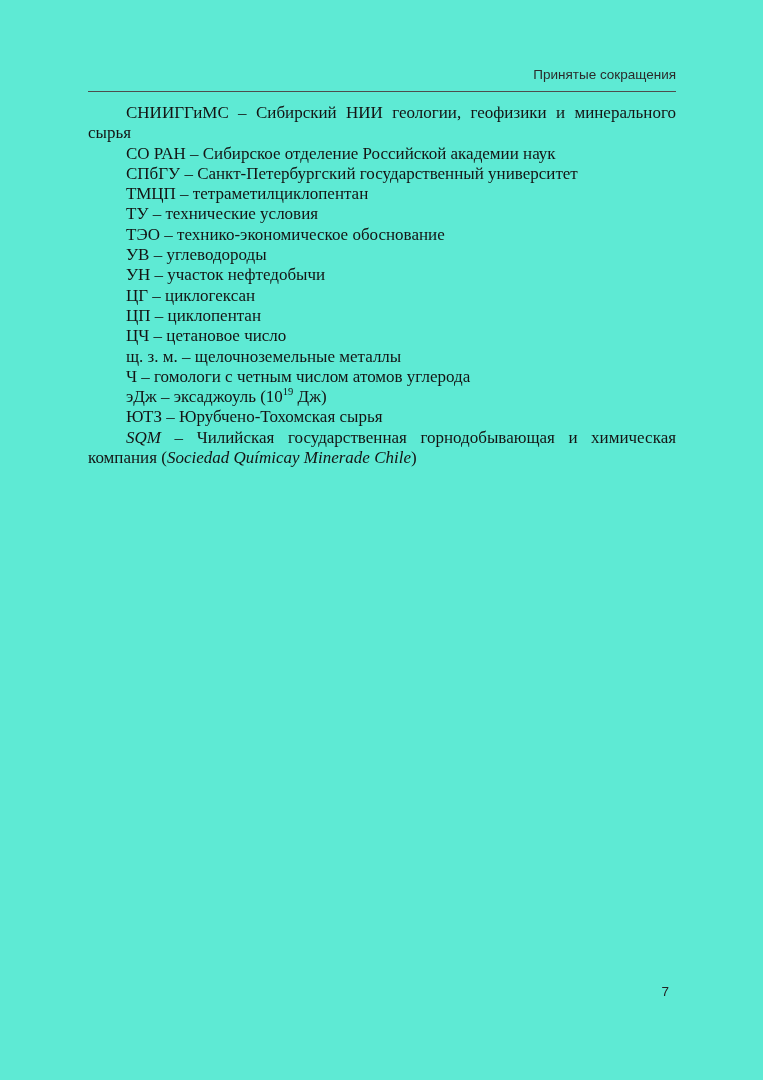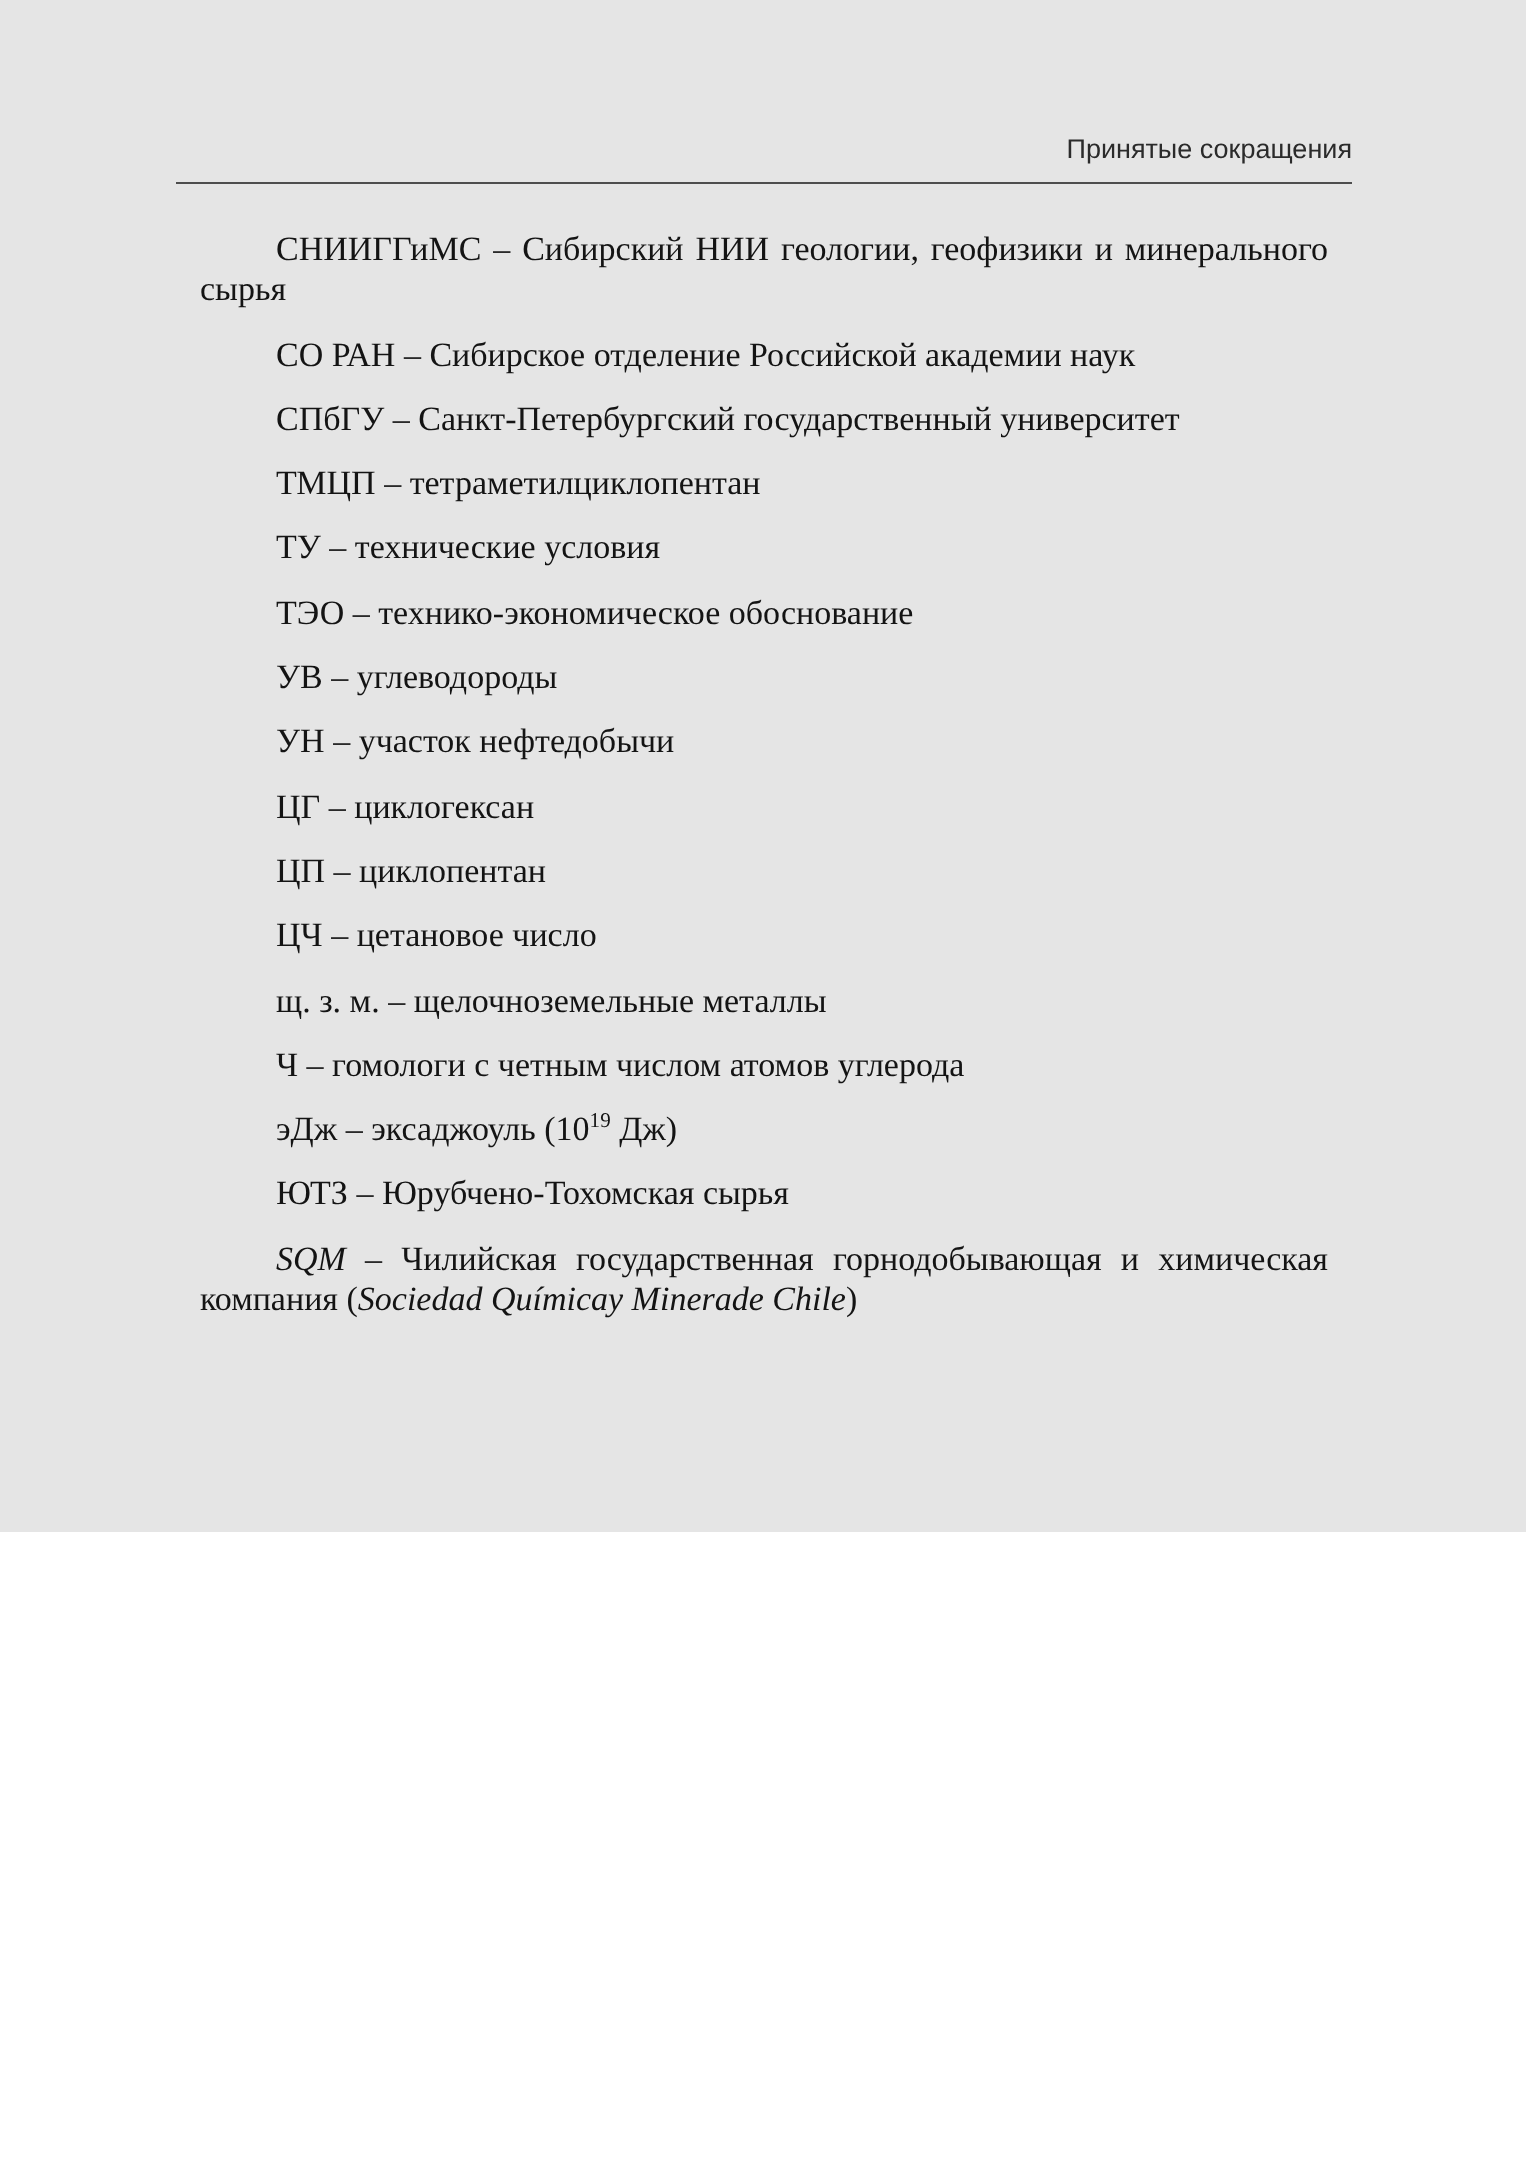--- a/index.html
+++ b/index.html
@@ -3,22 +3,22 @@
 <meta charset="utf-8">
 <style>
   html, body {
     margin: 0;
     padding: 0;
     background: #ffffff;
   }
   .page {
     position: relative;
     width: 763px;
-    height: 766px;
-    background: #e5e5e5;
+    height: 1080px;
+    background: #5eead4;
     overflow: hidden;
   }
   .running-header {
     position: absolute;
     top: 67px;
     left: 88px;
     width: 588px;
     text-align: right;
     font-family: "Liberation Sans", "DejaVu Sans", sans-serif;
     font-size: 13.5px;
@@ -38,21 +38,21 @@
     top: 103px;
     left: 88px;
     width: 588px;
     font-family: "Liberation Serif", "DejaVu Serif", serif;
     font-size: 17px;
     line-height: 20.3px;
     color: #141414;
     text-align: justify;
   }
   .entry {
-    margin: 12px;
+    margin: 0;
     text-indent: 38px;
   }
   .entry sup {
     font-size: 0.62em;
     line-height: 0;
     vertical-align: super;
   }
   .entry i {
     font-style: italic;
   }

